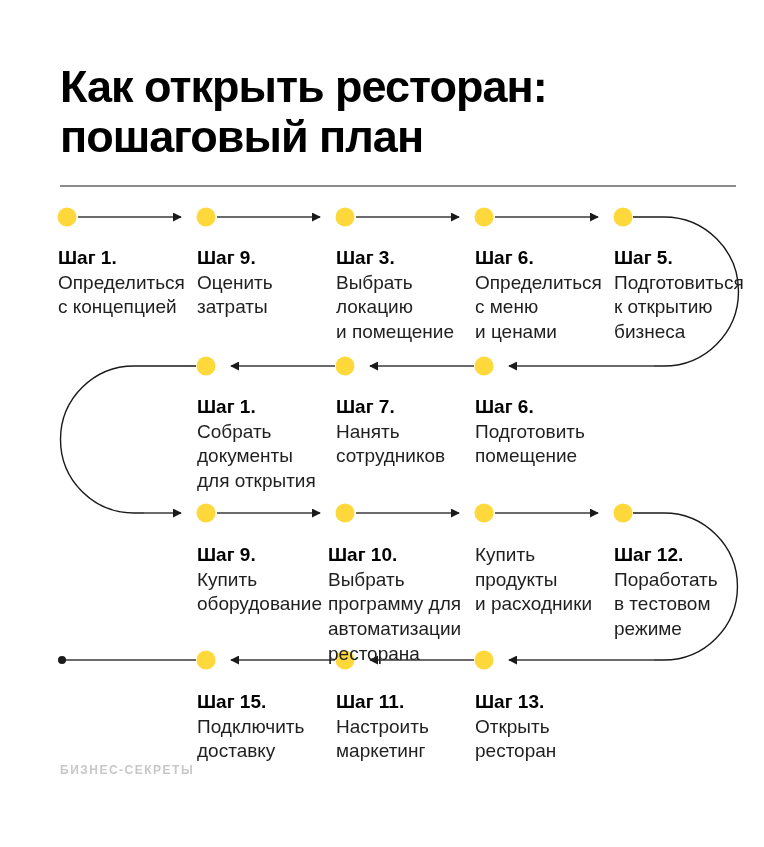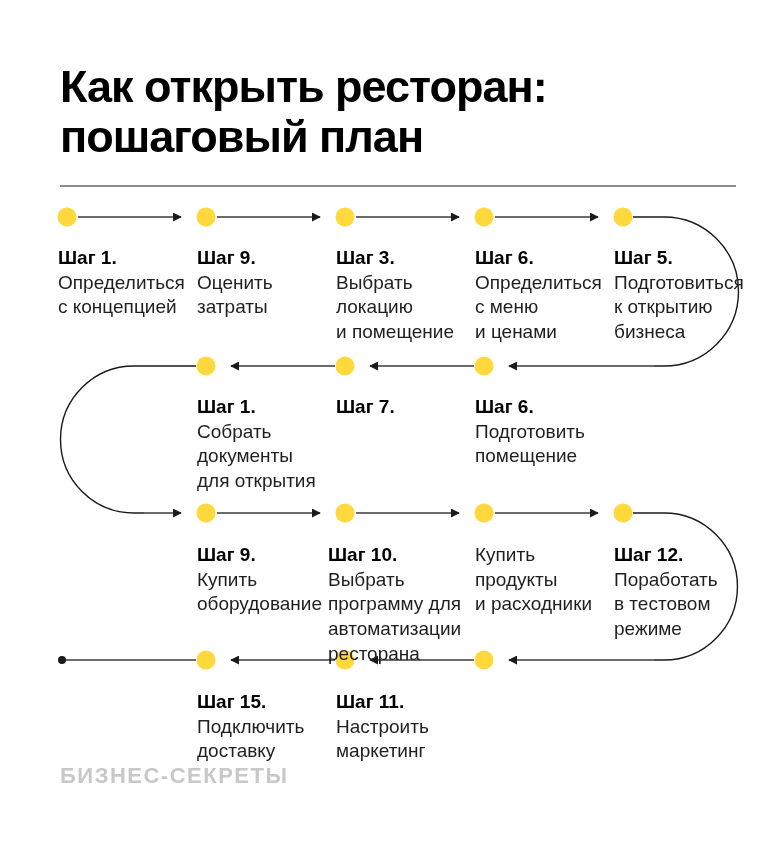--- a/index.html
+++ b/index.html
@@ -28,21 +28,21 @@
   .end-dot{fill:var(--curve_black);}
   .arrhead{fill:var(--curve_black);}
   .step{
     position:absolute;width:136px;color:var(--step_text);
     font-size:19px;line-height:1.3;
   }
   .step-title{font-weight:bold;color:var(--text_black);}
   .step-desc{white-space:pre-line;color:var(--step_text);}
   .brand{
     position:absolute;left:44px;top:763px;
-    font-size:22px;font-weight:bold;letter-spacing:1.5px;
+    font-size:12px;font-weight:bold;letter-spacing:1.5px;
     color:var(--brand_gray);
     text-align:center;
   }
 </style>
 </head>
 <body>
 
 <div class="canvas">
 
   <div class="page-title">Как открыть ресторан:
@@ -134,20 +134,22 @@
 бизнеса</div>
   </div>
 
   <div class="step" style="left:459px;top:395px">
     <div class="step-title">Шаг 6.</div>
     <div class="step-desc">Подготовить
 помещение</div>
   </div>
   <div class="step" style="left:320px;top:395px">
     <div class="step-title">Шаг 7.</div>
+    <div class="step-desc">Нанять
+сотрудников</div>
   </div>
   <div class="step" style="left:181px;top:395px">
     <div class="step-title">Шаг 1.</div>
     <div class="step-desc">Собрать
 документы
 для открытия</div>
   </div>
 
   <div class="step" style="left:181px;top:543px">
     <div class="step-title">Шаг 9.</div>
@@ -166,20 +168,25 @@
 продукты
 и расходники</div>
   </div>
   <div class="step" style="left:598px;top:543px">
     <div class="step-title">Шаг 12.</div>
     <div class="step-desc">Поработать
 в тестовом
 режиме</div>
   </div>
 
+  <div class="step" style="left:459px;top:690px">
+    <div class="step-title">Шаг 13.</div>
+    <div class="step-desc">Открыть
+ресторан</div>
+  </div>
   <div class="step" style="left:320px;top:690px">
     <div class="step-title">Шаг 11.</div>
     <div class="step-desc">Настроить
 маркетинг</div>
   </div>
   <div class="step" style="left:181px;top:690px">
     <div class="step-title">Шаг 15.</div>
     <div class="step-desc">Подключить
 доставку</div>
   </div>

